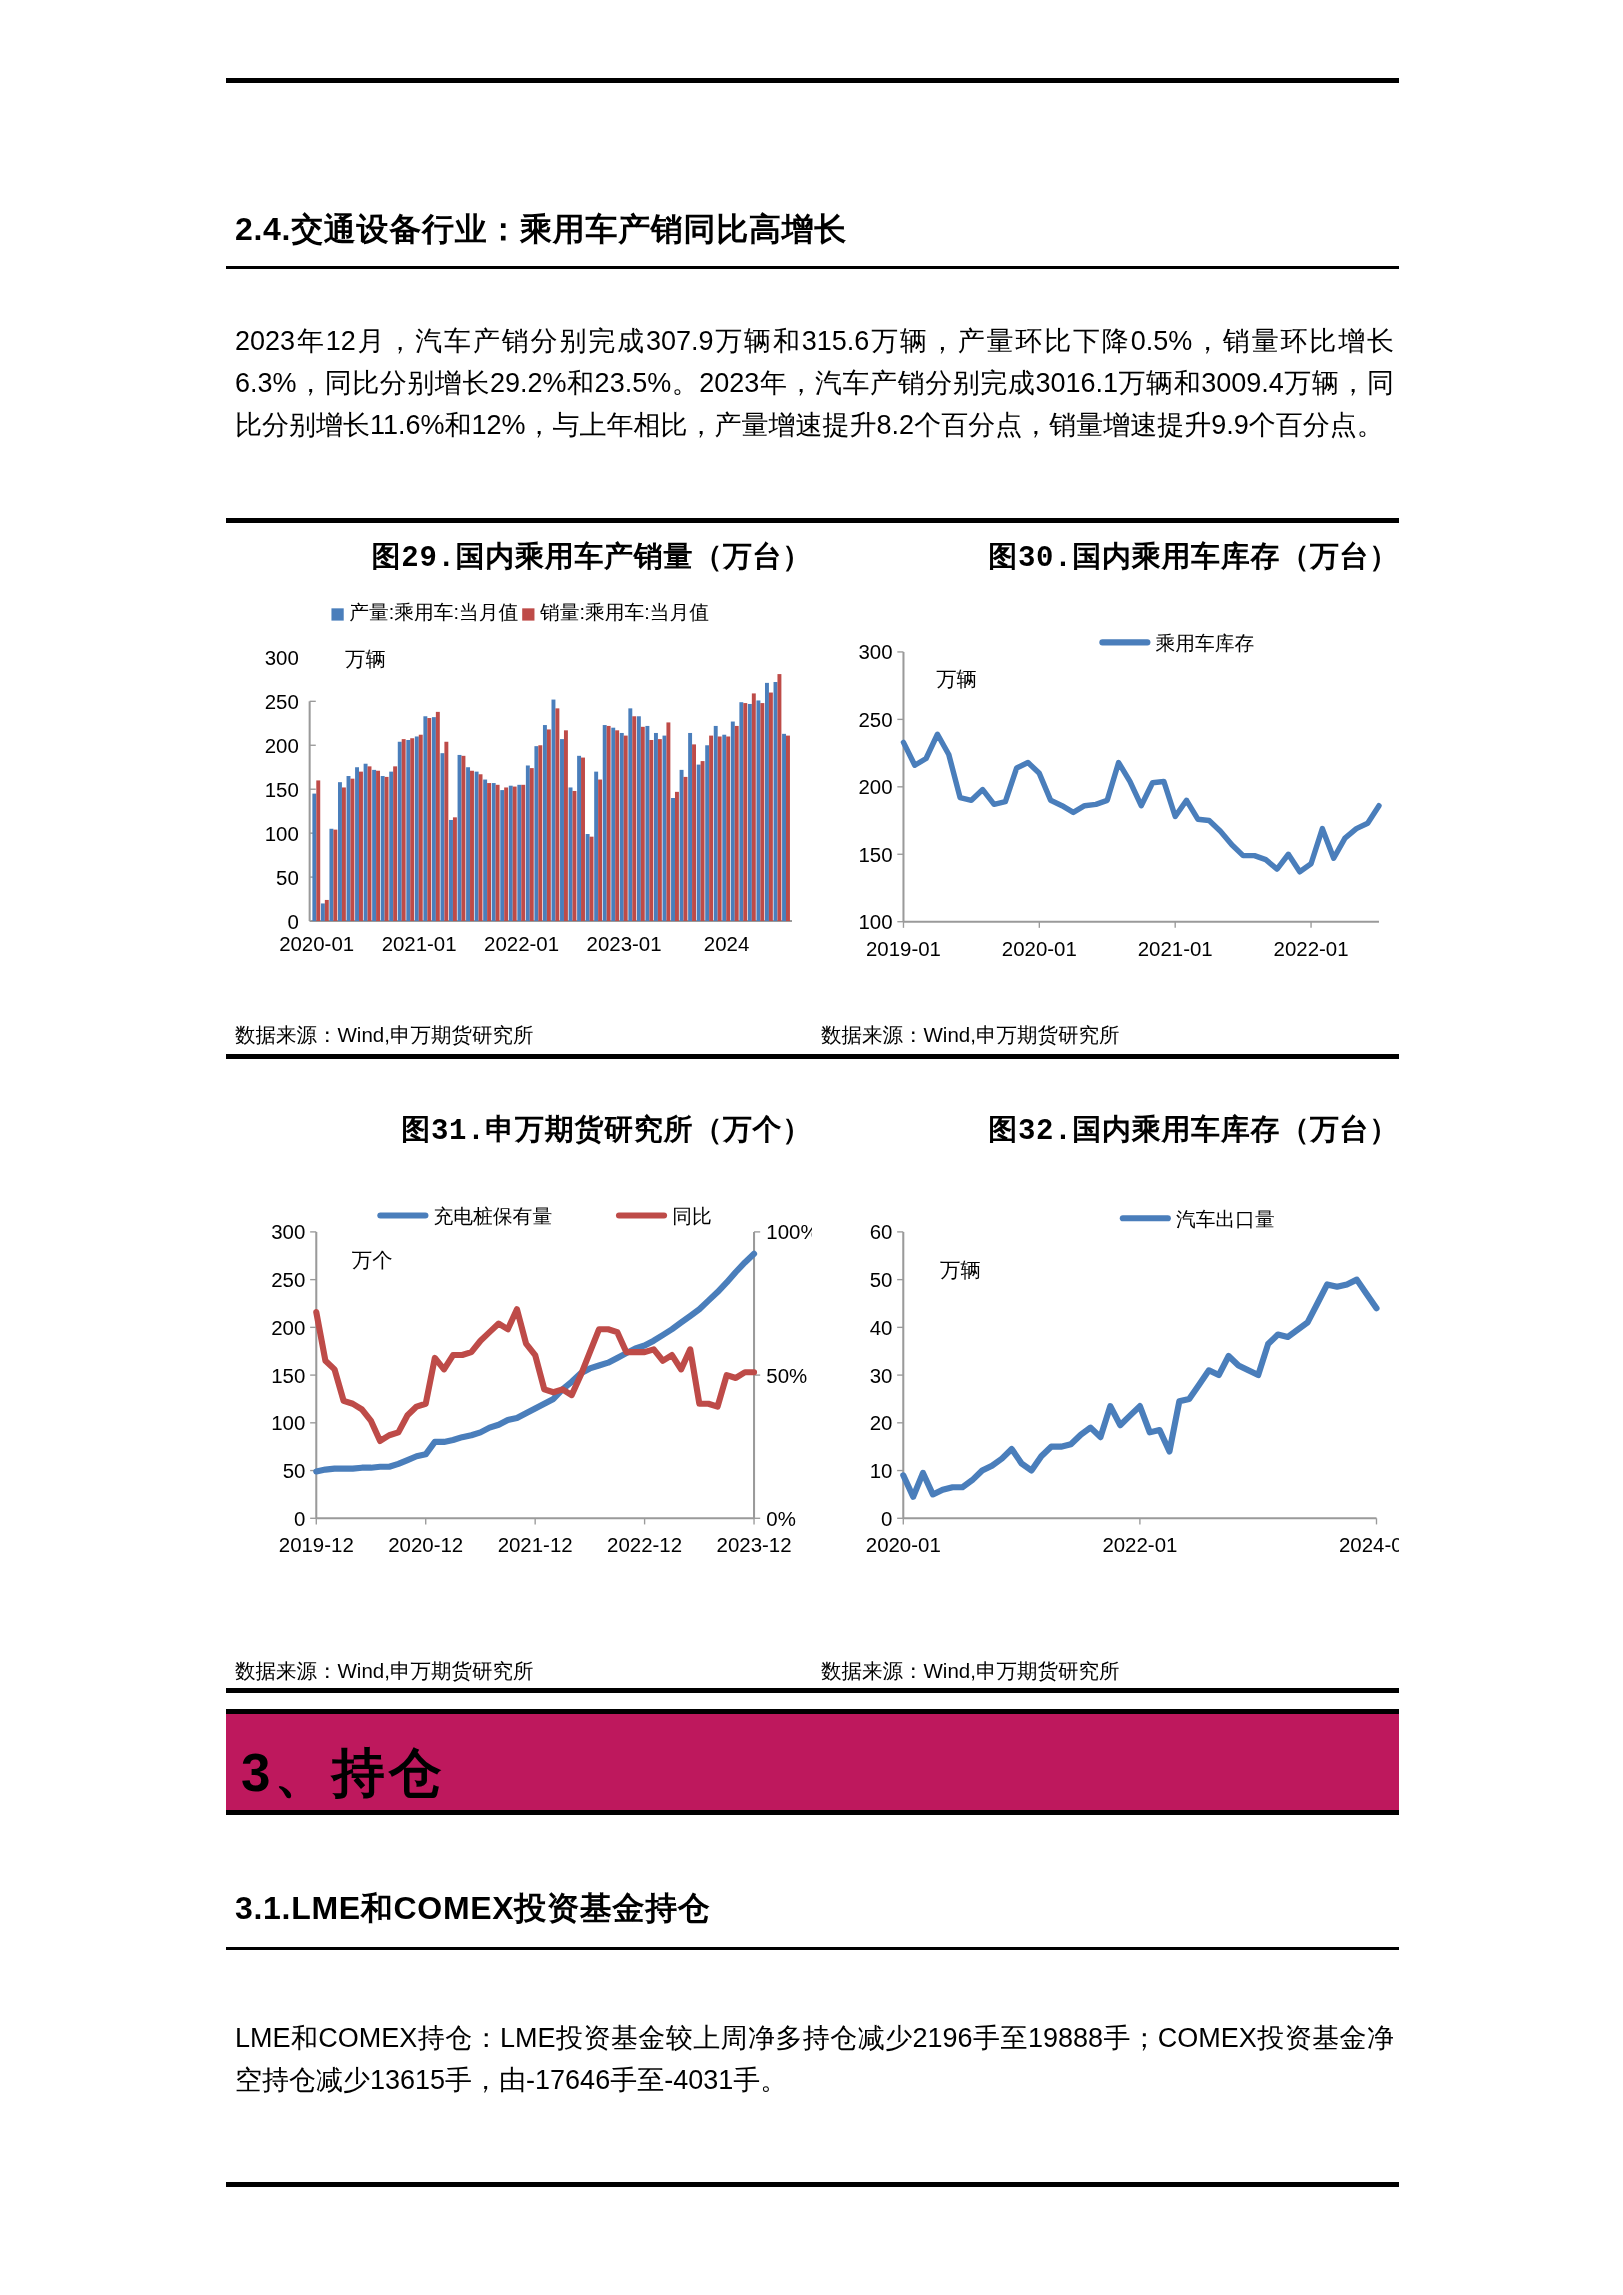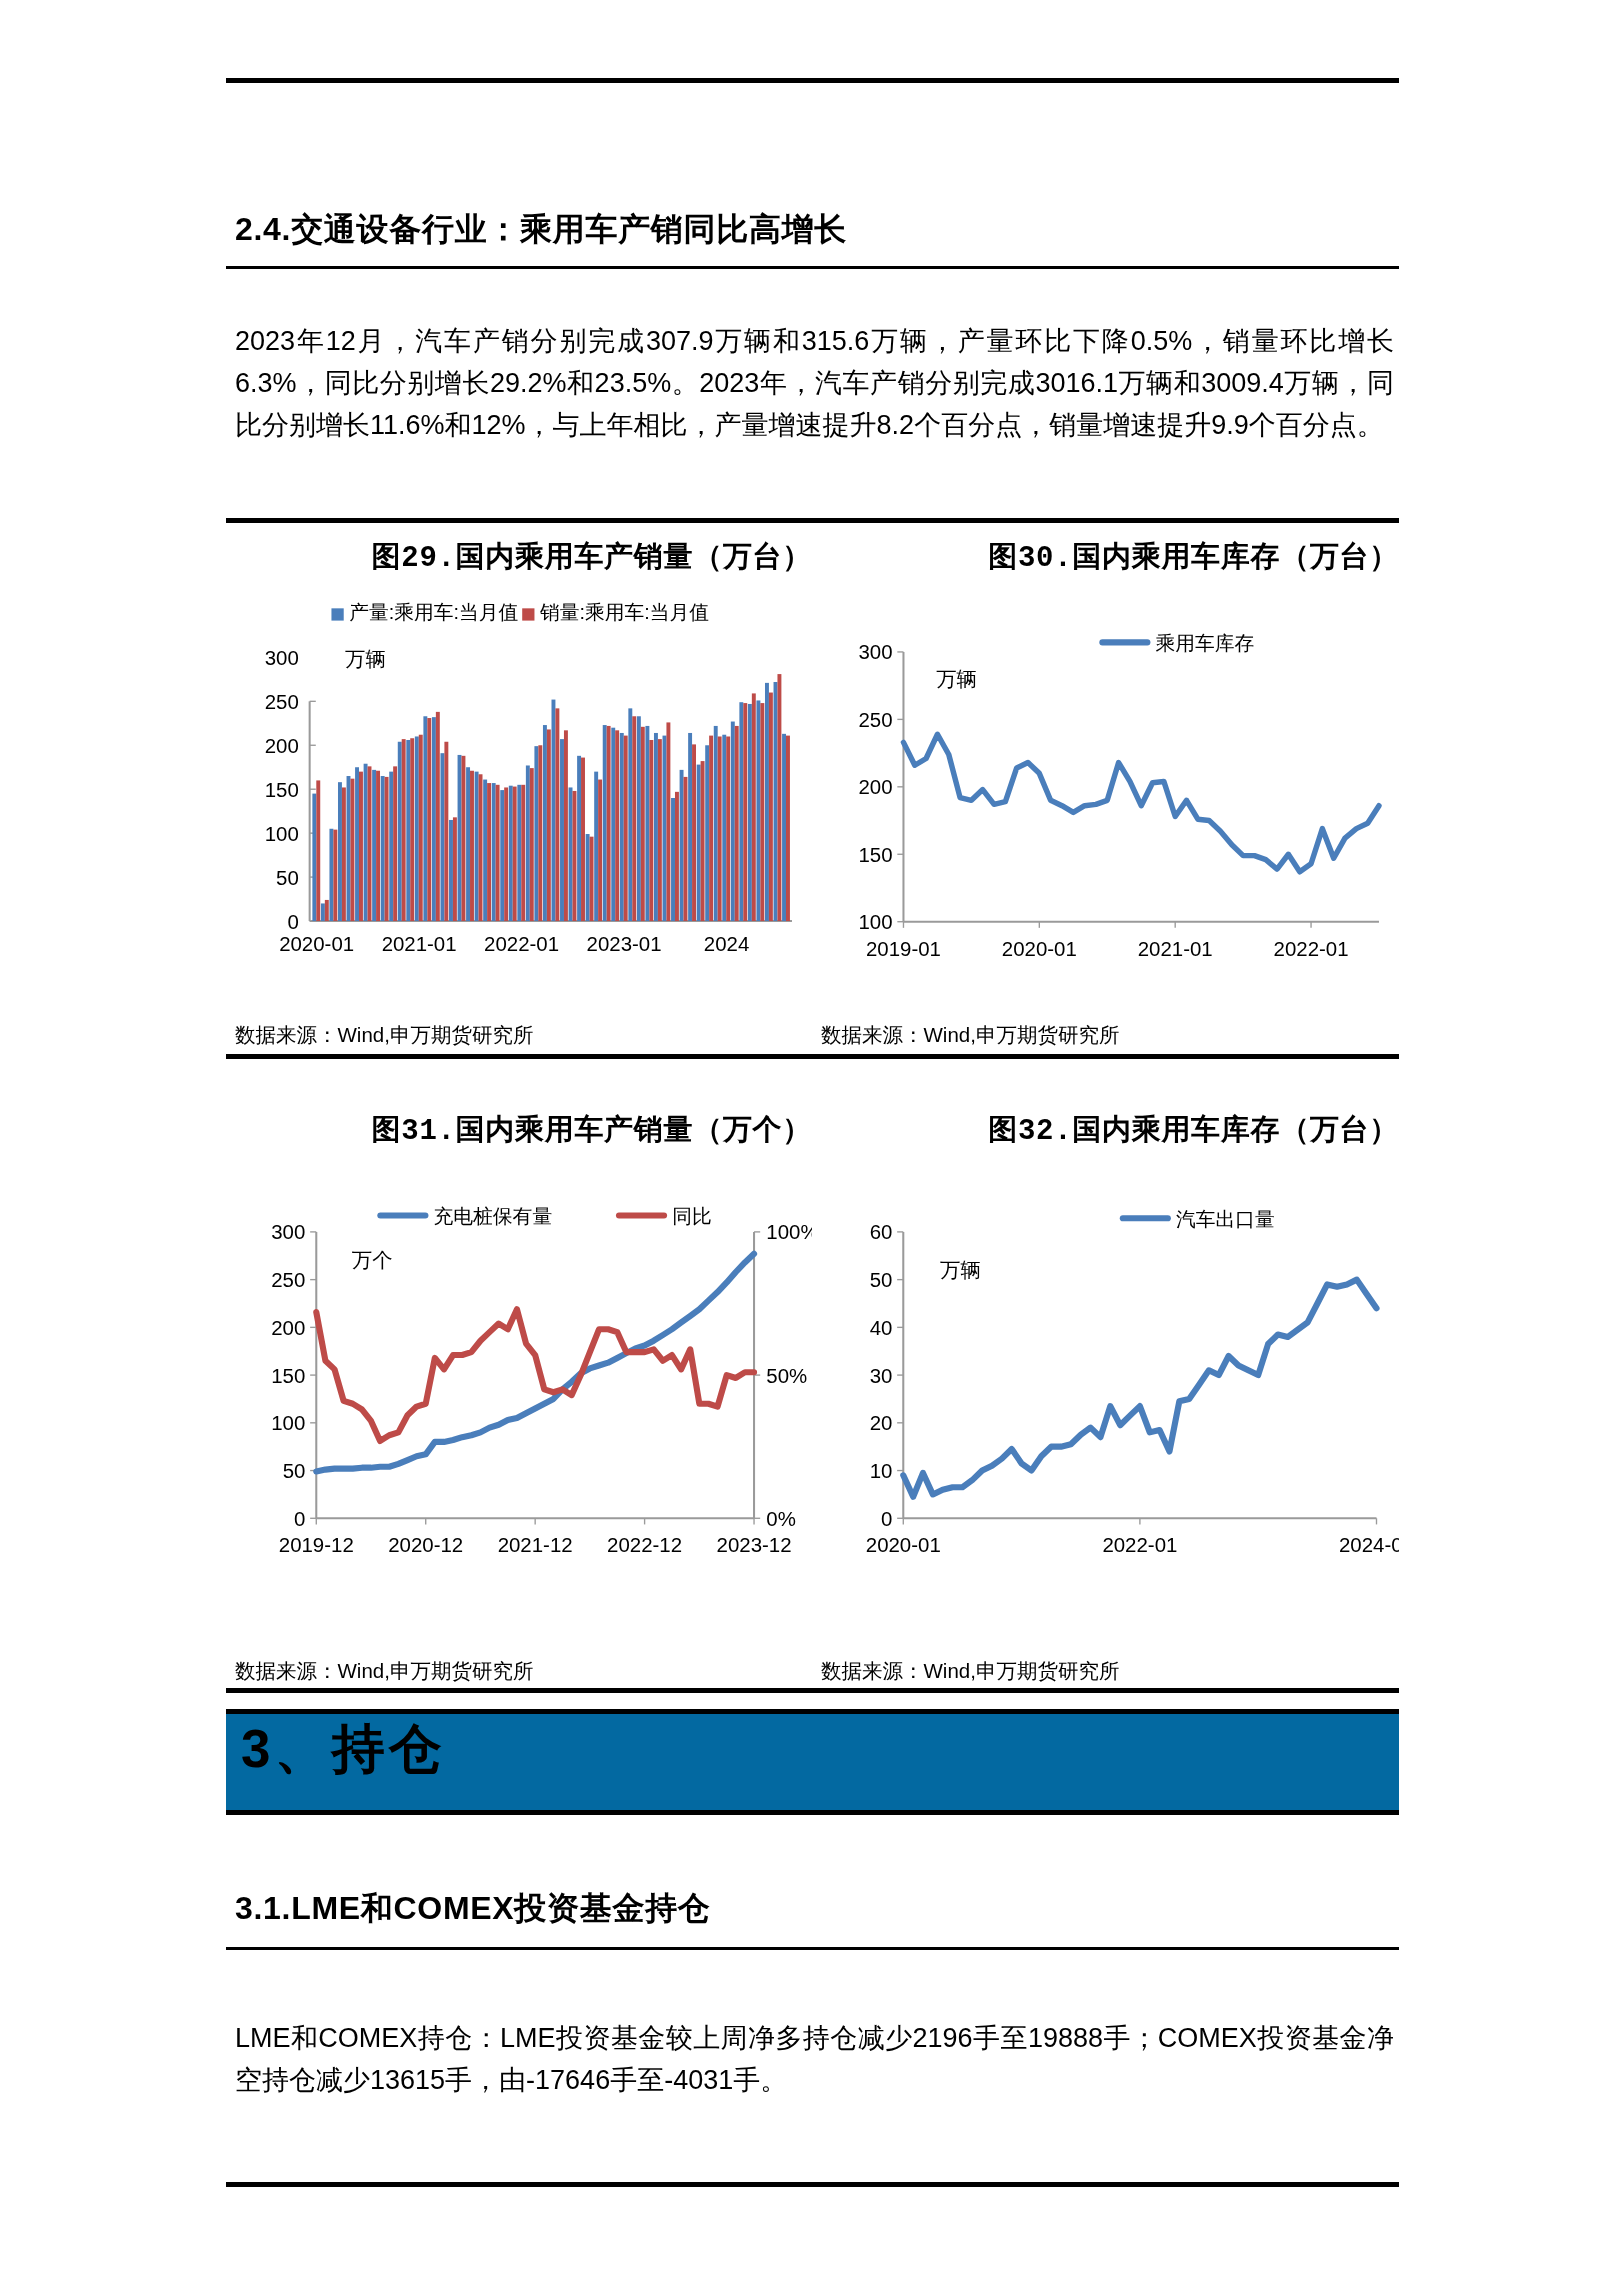--- a/index.html
+++ b/index.html
@@ -20,23 +20,23 @@
   .rule-thin  { height:3.4px; }
 
   
   .h-sub {
     position:absolute;
     font-size:32px; font-weight:bold; letter-spacing:0.7px;
     white-space:nowrap;
   }
   .h-band {
     position:absolute;
-    background:#0369a1;
+    background:#be185d;
     border-top:5.5px solid #000; border-bottom:5.5px solid #000;
-    display:flex; align-items:flex-start;
+    display:flex; align-items:flex-end;
   }
   .h-band span {
     font-size:53px; font-weight:bold; letter-spacing:4.1px;
     padding-left:15px;
   }
 
   
   .para {
     position:absolute;
     font-size:27px; line-height:42px;
@@ -250,21 +250,21 @@
         <text x="726.2857142857142" y="556" text-anchor="middle" class="axlbl">2022-01</text>
       </svg>
   </div>
 
   <div class="source" style="left:235px; top:1009px;">数据来源：Wind,申万期货研究所</div>
   <div class="source" style="left:821px; top:1009px;">数据来源：Wind,申万期货研究所</div>
 
   <div class="rule rule-thick" style="left:226px; top:1042px; width:1173px;"></div>
 
   <div class="chart-box" style="left:229px; top:1098px; width:583px;">
-    <div class="chart-title">图31.国内乘用车产销量（万个）</div>
+    <div class="chart-title">图31.申万期货研究所（万个）</div>
     <svg class="chart-svg" id="svg-fig31" width="583" height="457" viewBox="0 0 855 670">
         <line x1="222" y1="96" x2="288" y2="96" stroke="#4A7EBB" stroke-width="9" stroke-linecap="round"></line>
         <text x="300" y="107" class="leglbl">充电桩保有量</text>
         <line x1="572" y1="96" x2="638" y2="96" stroke="#BE4B48" stroke-width="9" stroke-linecap="round"></line>
         <text x="650" y="107" class="leglbl">同比</text>
         <text x="180" y="172" class="unitlbl">万个</text>
         <text x="112" y="551" text-anchor="end" class="axlbl">0</text>
         <line x1="119" y1="540" x2="128" y2="540" stroke="#9a9a9a" stroke-width="2"></line>
         <text x="112" y="481" text-anchor="end" class="axlbl">50</text>
         <line x1="119" y1="470" x2="128" y2="470" stroke="#9a9a9a" stroke-width="2"></line>

